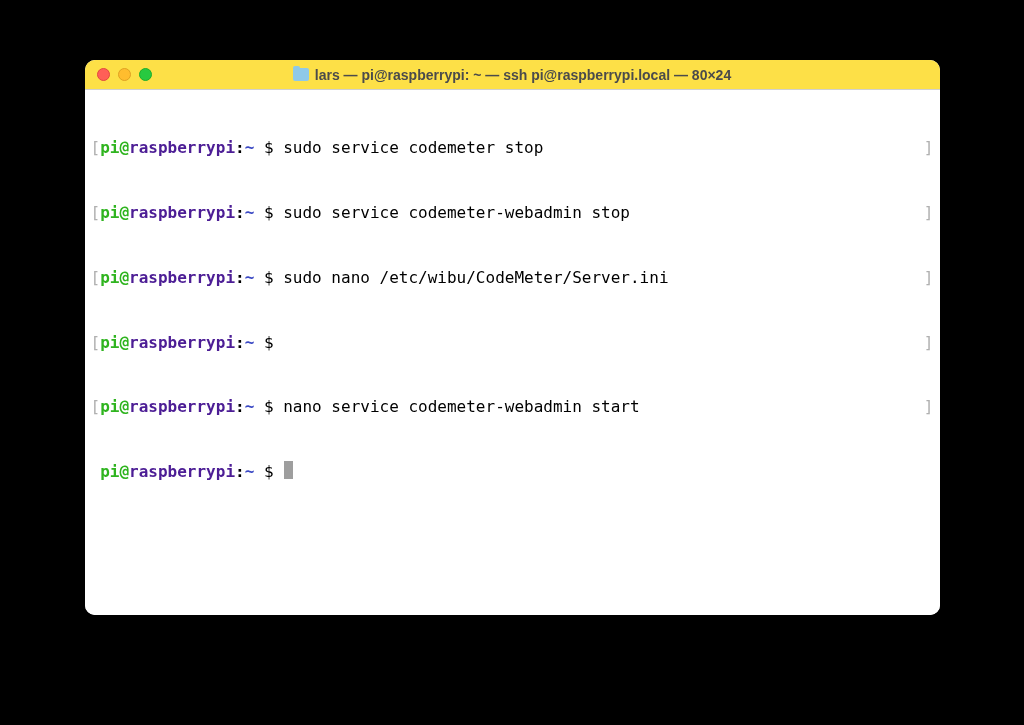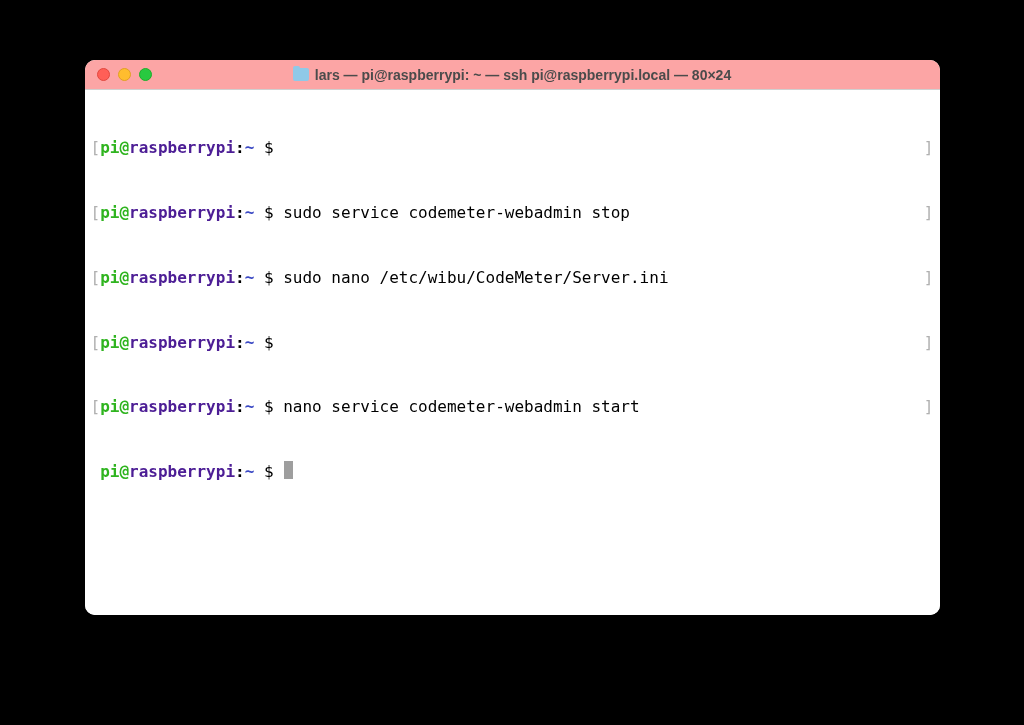--- a/index.html
+++ b/index.html
@@ -22,21 +22,21 @@
       height: 555px;
       background: #fff;
       border-radius: 10px;
       box-shadow: 0 20px 50px rgba(0,0,0,0.5);
       display: flex;
       flex-direction: column;
       overflow: hidden;
     }
     .titlebar {
       height: 30px;
-      background: #fca5a5;
+      background: #fde047;
       border-bottom: 1px solid #d0d0d0;
       display: flex;
       align-items: center;
       padding: 0 12px;
       gap: 8px;
       position: relative;
     }
     .traffic-lights {
       display: flex;
       gap: 8px;
@@ -127,20 +127,20 @@
       <div class="traffic-light yellow"></div>
       <div class="traffic-light green"></div>
     </div>
     <div class="title-wrap">
       <div class="folder-icon"></div>
       <div class="title-text">lars — pi@raspberrypi: ~ — ssh pi@raspberrypi.local — 80×24</div>
     </div>
   </div>
 
   <div class="terminal-body">
-    <div class="line"><span class="openbracket">[</span><span class="user">pi</span><span class="at">@</span><span class="host">raspberrypi</span><span class="colon">:</span><span class="path">~</span><span class="dollar"> $ </span><span class="closebracket">]</span></div>
+    <div class="line"><span class="openbracket">[</span><span class="user">pi</span><span class="at">@</span><span class="host">raspberrypi</span><span class="colon">:</span><span class="path">~</span><span class="dollar"> $ </span><span class="cmd">sudo service codemeter stop</span><span class="closebracket">]</span></div>
     <div class="line"><span class="openbracket">[</span><span class="user">pi</span><span class="at">@</span><span class="host">raspberrypi</span><span class="colon">:</span><span class="path">~</span><span class="dollar"> $ </span><span class="cmd">sudo service codemeter-webadmin stop</span><span class="closebracket">]</span></div>
     <div class="line"><span class="openbracket">[</span><span class="user">pi</span><span class="at">@</span><span class="host">raspberrypi</span><span class="colon">:</span><span class="path">~</span><span class="dollar"> $ </span><span class="cmd">sudo nano /etc/wibu/CodeMeter/Server.ini</span><span class="closebracket">]</span></div>
     <div class="line"><span class="openbracket">[</span><span class="user">pi</span><span class="at">@</span><span class="host">raspberrypi</span><span class="colon">:</span><span class="path">~</span><span class="dollar"> $ </span><span class="closebracket">]</span></div>
     <div class="line"><span class="openbracket">[</span><span class="user">pi</span><span class="at">@</span><span class="host">raspberrypi</span><span class="colon">:</span><span class="path">~</span><span class="dollar"> $ </span><span class="cmd">nano service codemeter-webadmin start</span><span class="closebracket">]</span></div>
     <div class="line"><span class="pad"> </span><span class="user">pi</span><span class="at">@</span><span class="host">raspberrypi</span><span class="colon">:</span><span class="path">~</span><span class="dollar"> $ </span><span class="cursor"></span></div>
   </div>
 </div>
 
 </body></html>

